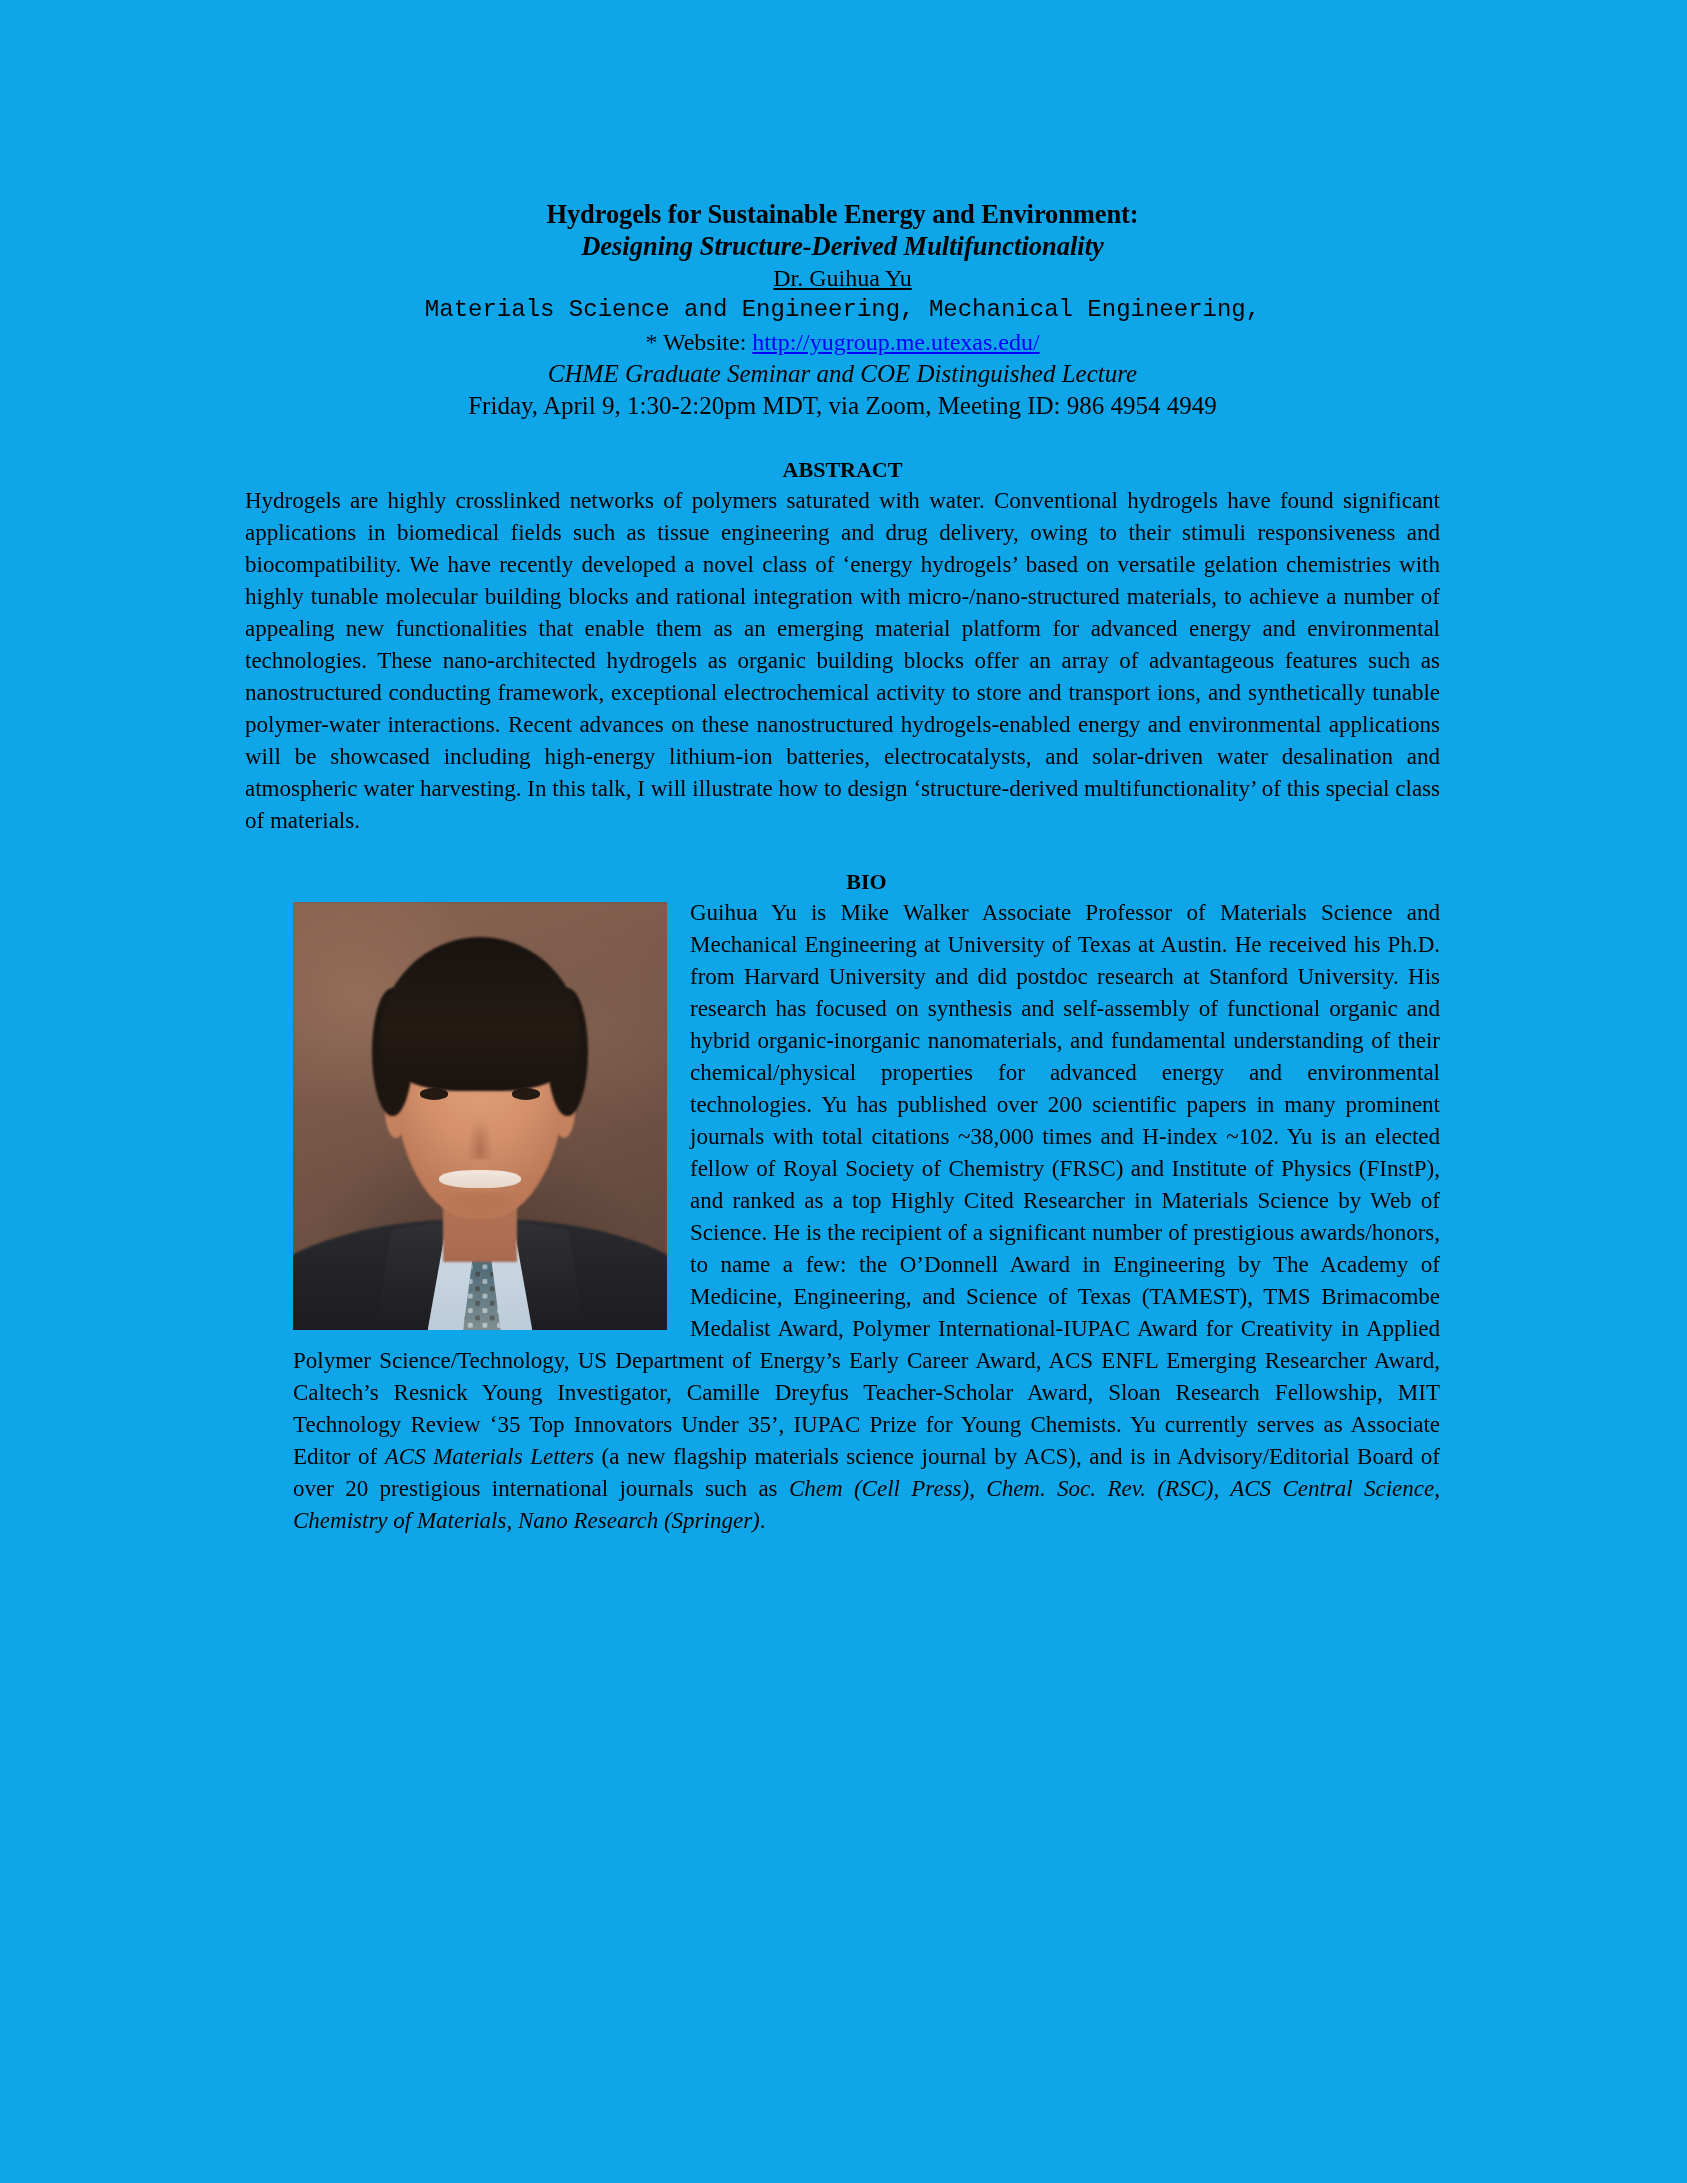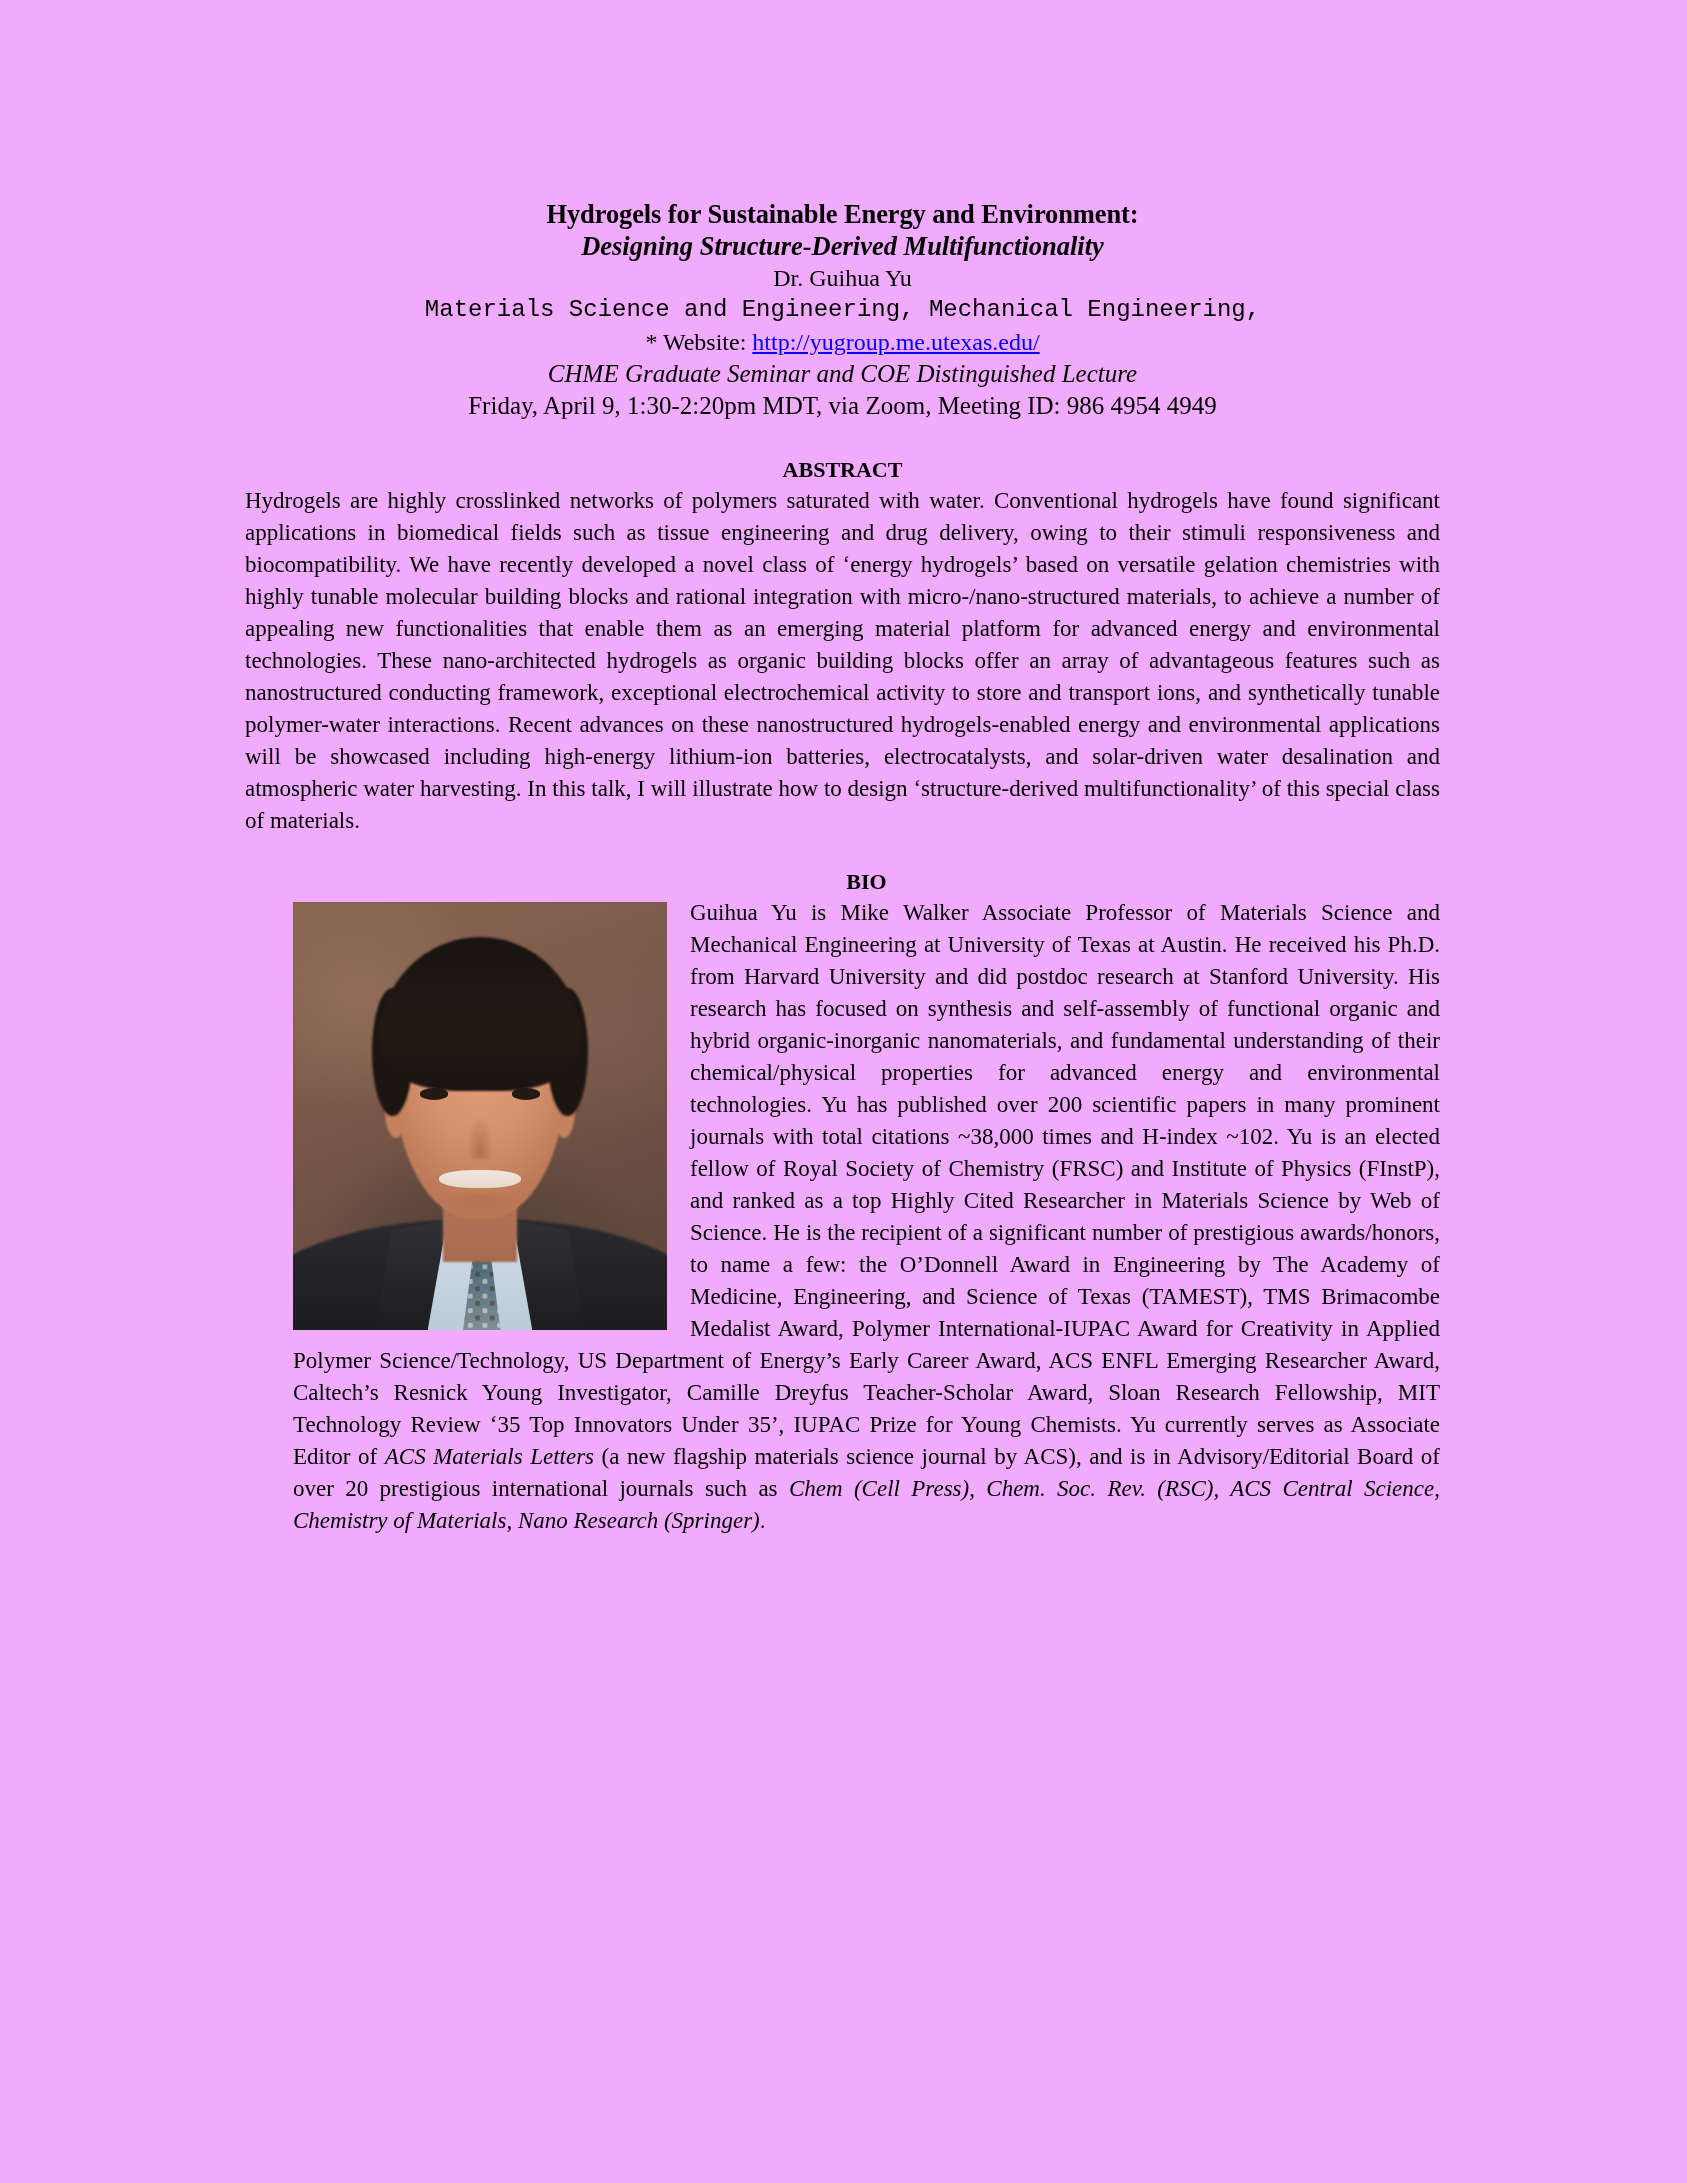--- a/index.html
+++ b/index.html
@@ -11,21 +11,21 @@
     width: 1687px;
     height: 2183px;
     font-family: "Liberation Serif", "DejaVu Serif", serif;
     color: #000000;
     -webkit-font-smoothing: antialiased;
   }
   .page {
     position: relative;
     width: 1687px;
     height: 2183px;
-    background: #f0abfc;
+    background: #0ea5e9;
     box-sizing: border-box;
     padding: 0;
     overflow: hidden;
   }
   .content {
     position: absolute;
     left: 245px;
     top: 0;
     width: 1195px;
   }
@@ -42,20 +42,21 @@
   }
   .title-line-2 {
     font-size: 26.5px;
     font-weight: bold;
     font-style: italic;
     line-height: 32px;
   }
   .speaker-name {
     font-size: 24px;
     line-height: 32px;
+    text-decoration: underline;
   }
   .affiliation-line {
     font-size: 24px;
     line-height: 32px;
     font-family: Liberation Mono, monospace;
   }
   .website-line {
     font-size: 24px;
     line-height: 32px;
   }

